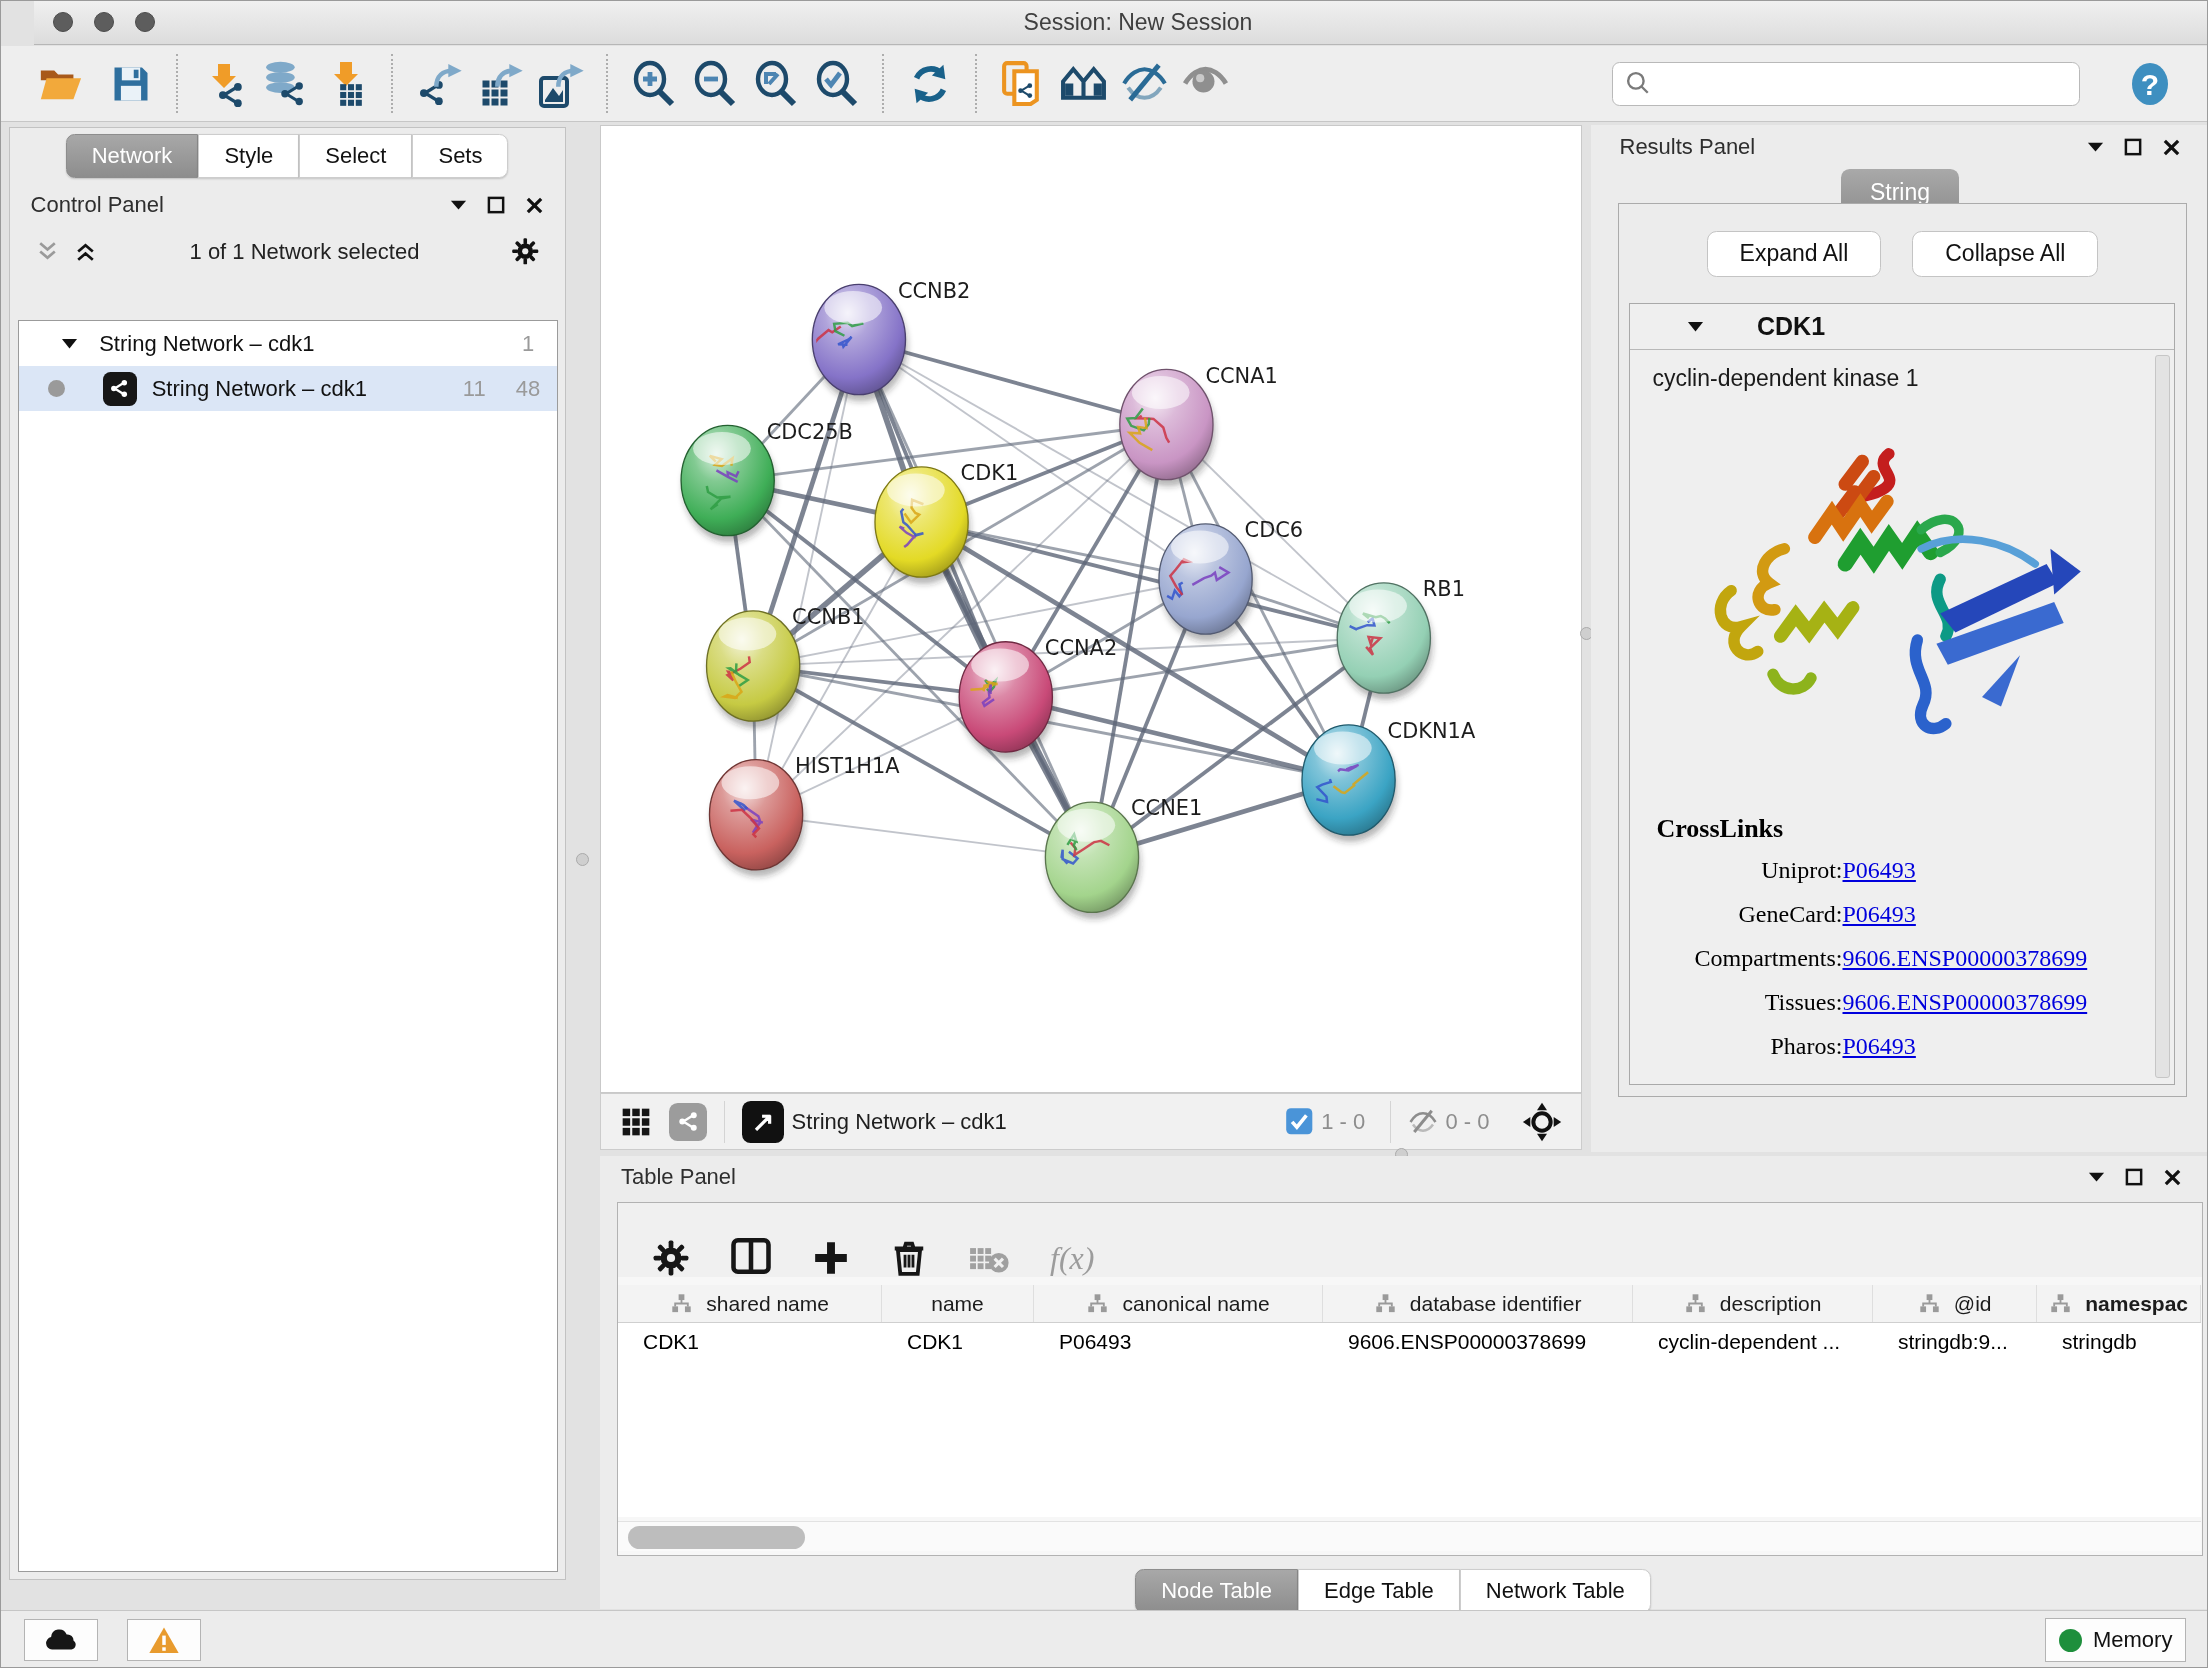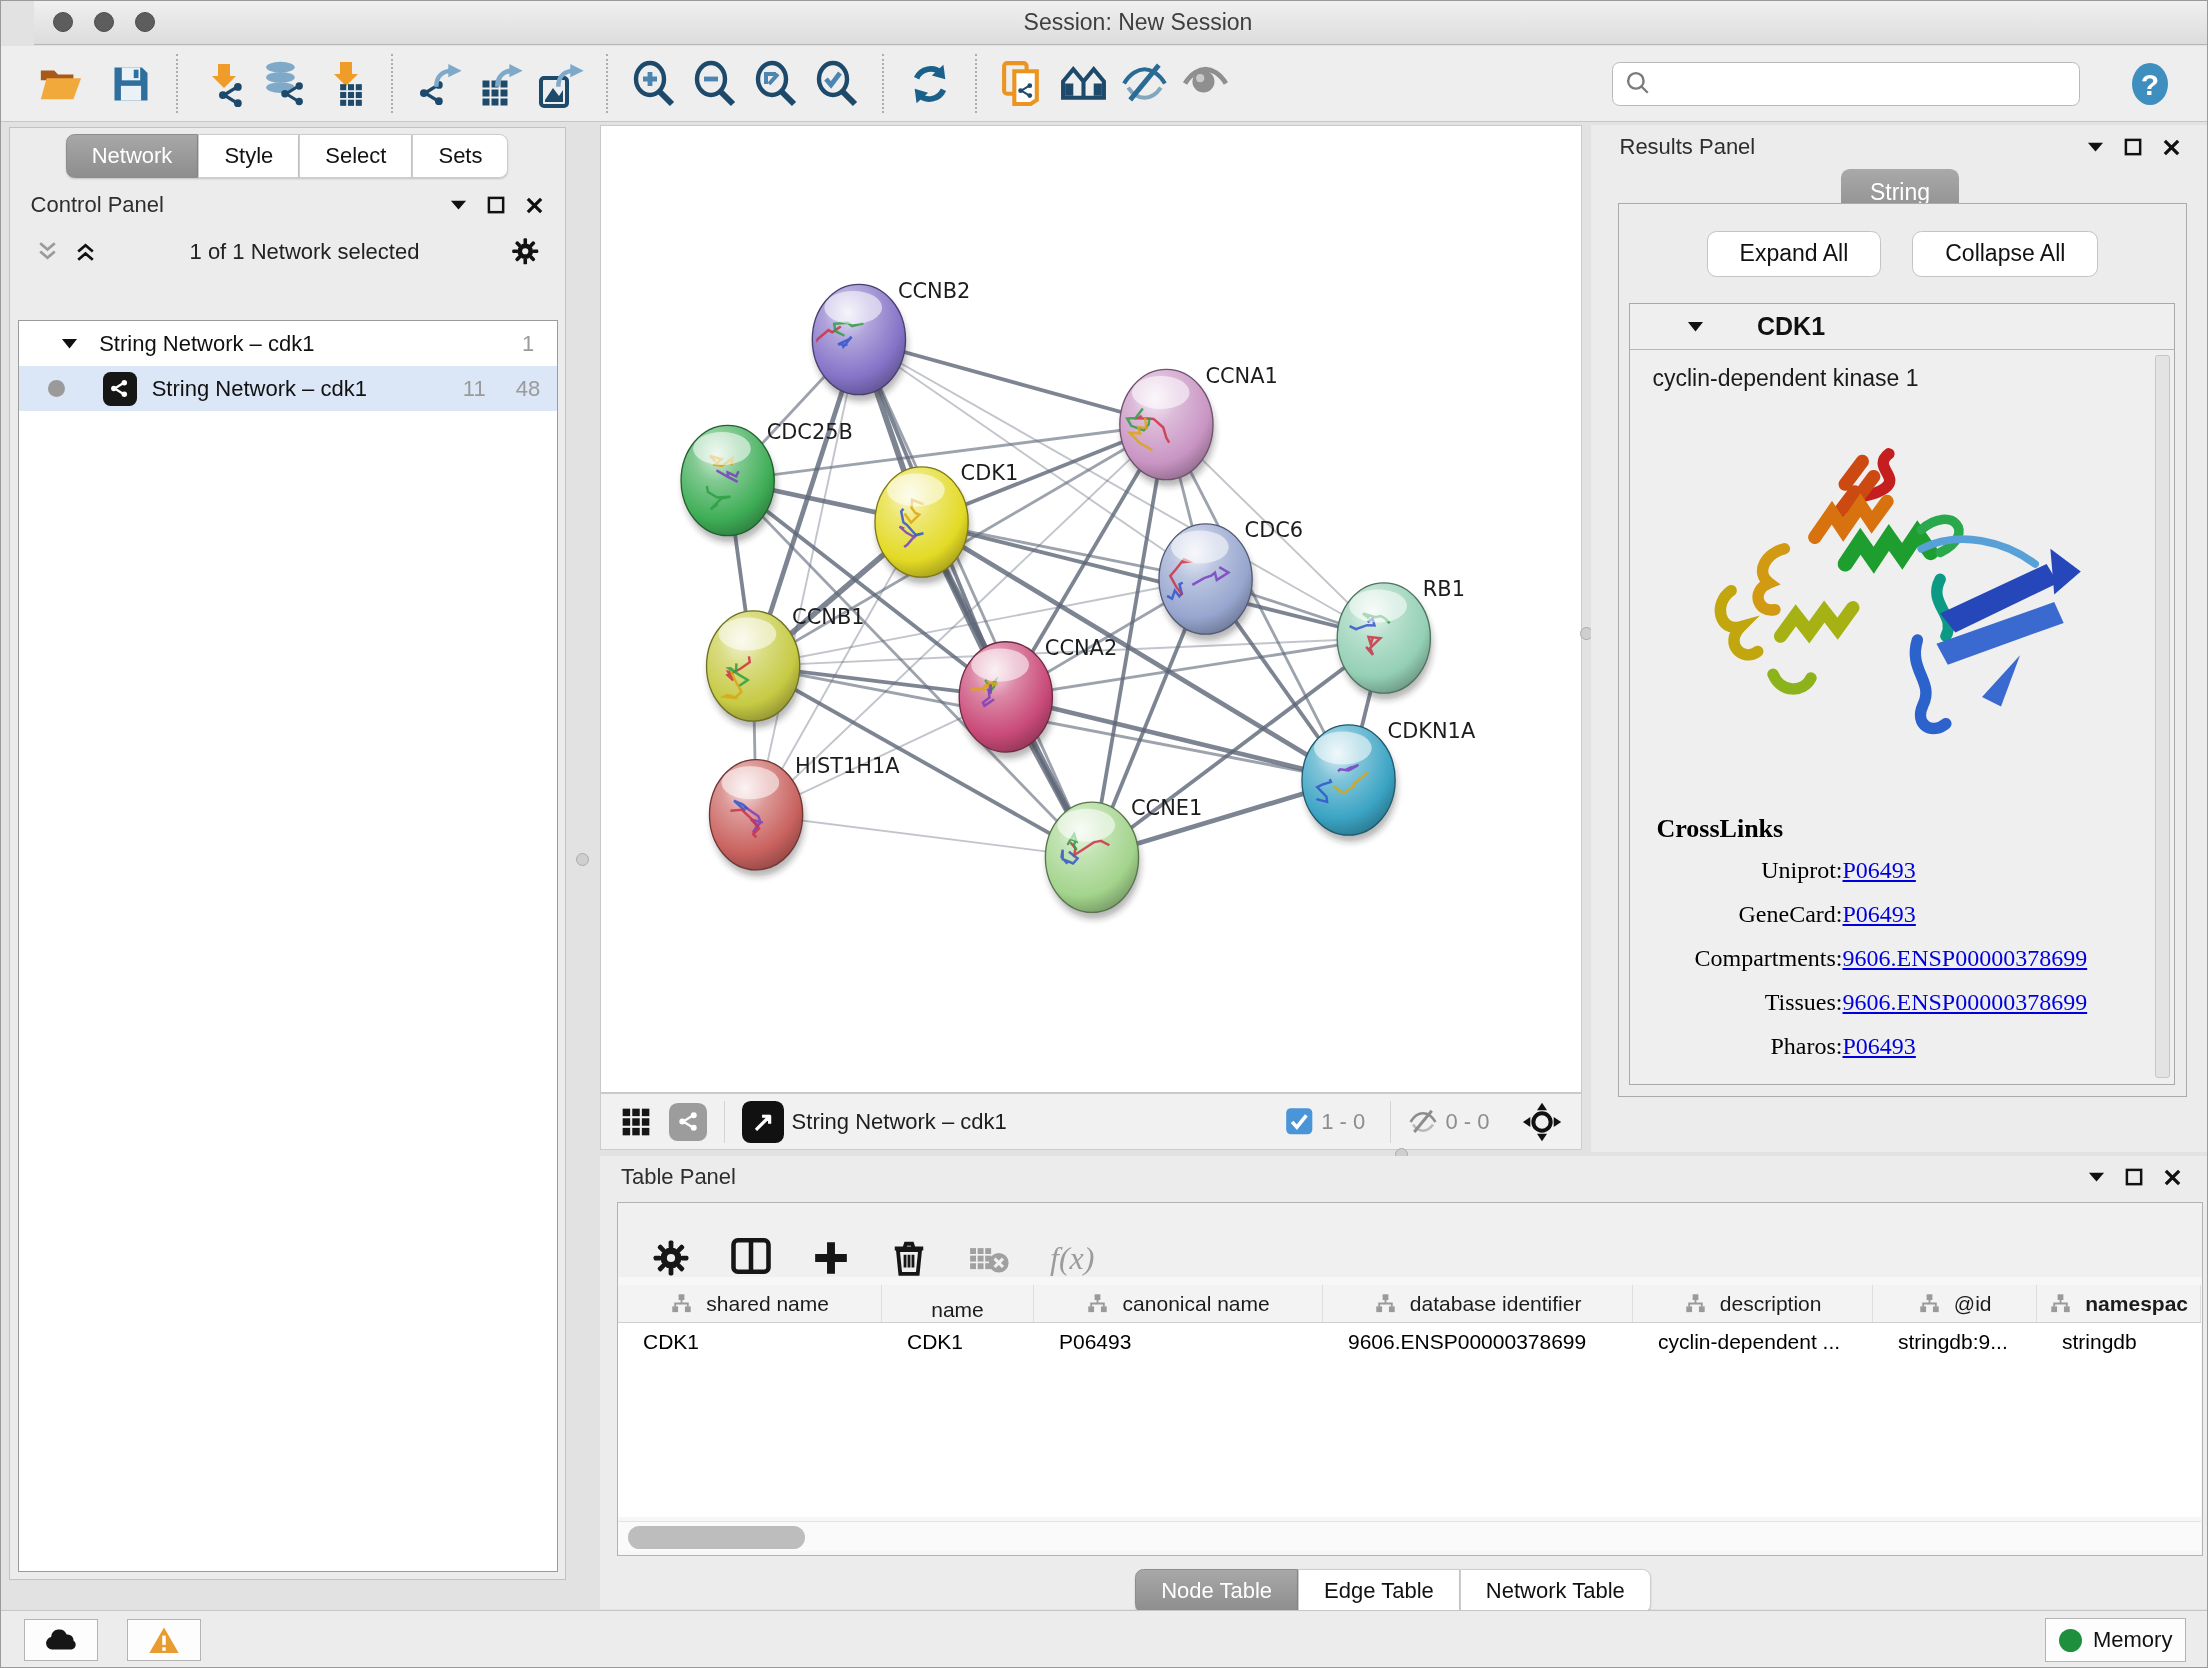--- a/index.html
+++ b/index.html
@@ -884,21 +884,21 @@
         <div id="tp-fx">f(x)</div>
       </div>
       <div id="tp-table">
         <div id="tp-cols">
             <div class="th" style="width: 264px;">
               <svg width="23" height="23" viewBox="0 0 20 20" style="color: rgb(154, 154, 154);">
                 <use href="#sym-sort" width="20" height="20"></use>
               </svg>
               <span>shared name</span>
             </div>
-            <div class="th" style="width: 152px; align-items: flex-end;">
+            <div class="th" style="width: 152px;">
               <span>name</span>
             </div>
             <div class="th" style="width: 289px;">
               <svg width="23" height="23" viewBox="0 0 20 20" style="color: rgb(154, 154, 154);">
                 <use href="#sym-sort" width="20" height="20"></use>
               </svg>
               <span>canonical name</span>
             </div>
             <div class="th" style="width: 310px;">
               <svg width="23" height="23" viewBox="0 0 20 20" style="color: rgb(154, 154, 154);">

